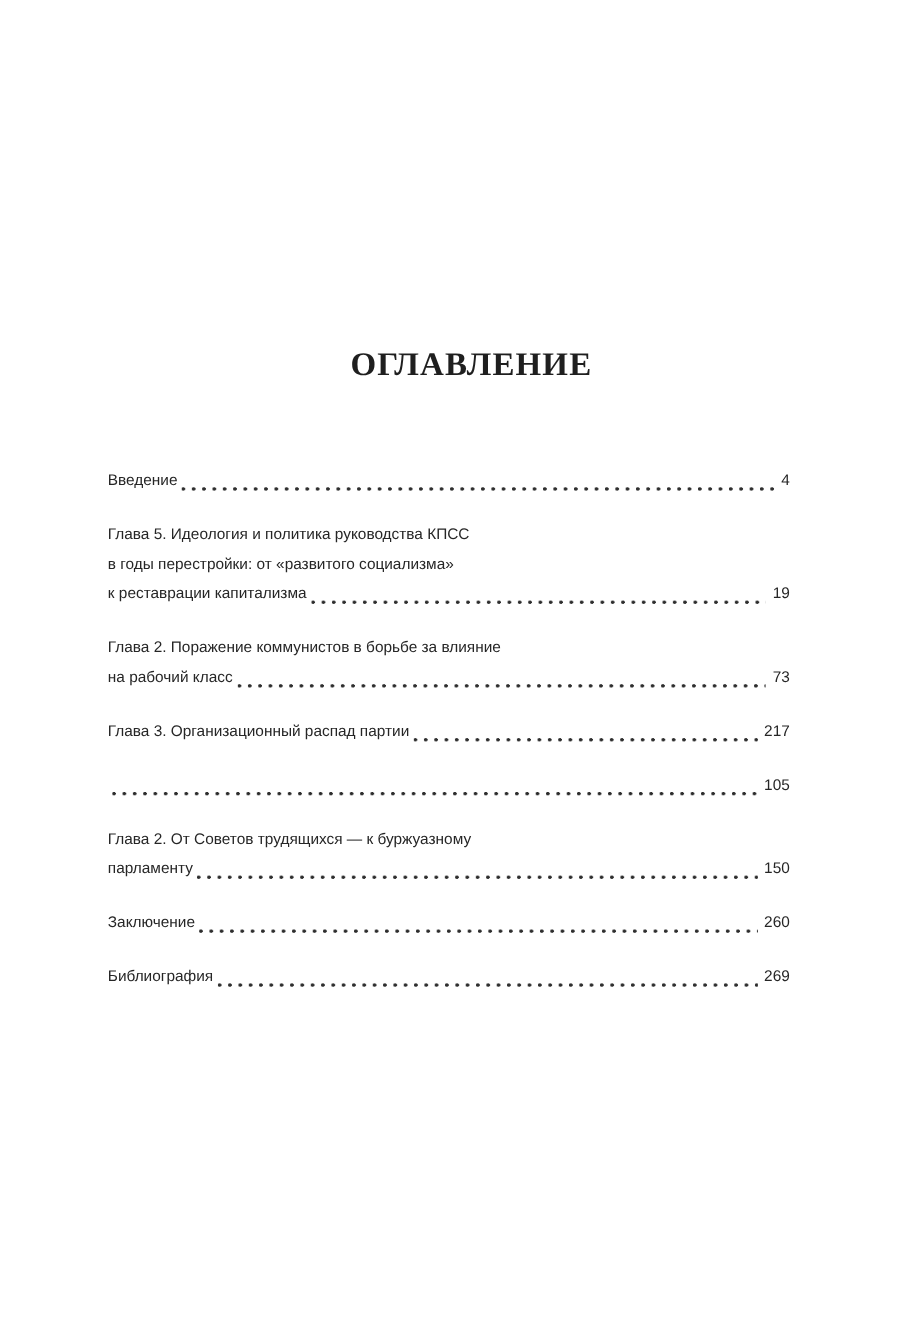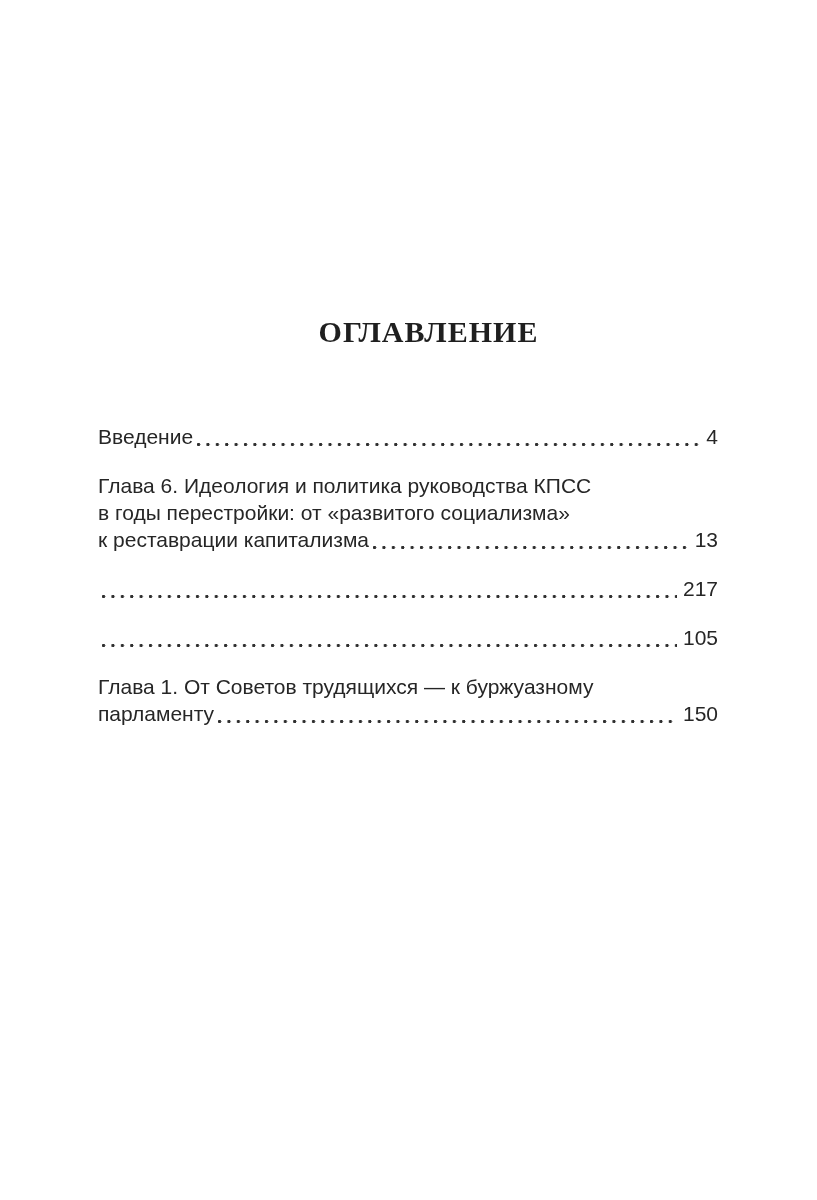--- a/index.html
+++ b/index.html
@@ -28,21 +28,21 @@
     line-height: 31px;
     font-weight: 700;
     letter-spacing: 1px;
     color: #1f1f1f;
   }
   .toc {
     position: absolute;
     left: 98px;
     top: 423px;
     width: 620px;
-    font-size: 21px;
+    font-size: 14px;
     line-height: 27px;
     color: #262626;
   }
   .toc-entry {
     margin: 0 0 22px 0;
   }
   .toc-line {
     white-space: nowrap;
   }
   .toc-lastline {
@@ -77,42 +77,65 @@
   <h1 class="page-title">ОГЛАВЛЕНИЕ</h1>
   <div class="toc" id="toc">
       <div class="toc-entry">
         <div class="toc-lastline">
           <span class="toc-text">Введение</span>
           <span class="dot-leader"></span>
           <span class="page-number">4</span>
         </div>
       </div>
       <div class="toc-entry">
-        <div class="toc-line">Глава 6. Идеология и политика руководства КПСС</div>
+        <div class="toc-line">Глава 5. Идеология и политика руководства КПСС</div>
         <div class="toc-line">в годы перестройки: от «развитого социализма»</div>
         <div class="toc-lastline">
           <span class="toc-text">к реставрации капитализма</span>
           <span class="dot-leader"></span>
-          <span class="page-number">13</span>
+          <span class="page-number">19</span>
+        </div>
+      </div>
+      <div class="toc-entry">
+        <div class="toc-line">Глава 2. Поражение коммунистов в борьбе за влияние</div>
+        <div class="toc-lastline">
+          <span class="toc-text">на рабочий класс</span>
+          <span class="dot-leader"></span>
+          <span class="page-number">73</span>
         </div>
       </div>
       <div class="toc-entry">
         <div class="toc-lastline">
+          <span class="toc-text">Глава 3. Организационный распад партии</span>
           <span class="dot-leader"></span>
           <span class="page-number">217</span>
         </div>
       </div>
       <div class="toc-entry">
         <div class="toc-lastline">
           <span class="dot-leader"></span>
           <span class="page-number">105</span>
         </div>
       </div>
       <div class="toc-entry">
-        <div class="toc-line">Глава 1. От Советов трудящихся — к буржуазному</div>
+        <div class="toc-line">Глава 2. От Советов трудящихся — к буржуазному</div>
         <div class="toc-lastline">
           <span class="toc-text">парламенту</span>
           <span class="dot-leader"></span>
           <span class="page-number">150</span>
         </div>
       </div>
+      <div class="toc-entry">
+        <div class="toc-lastline">
+          <span class="toc-text">Заключение</span>
+          <span class="dot-leader"></span>
+          <span class="page-number">260</span>
+        </div>
+      </div>
+      <div class="toc-entry">
+        <div class="toc-lastline">
+          <span class="toc-text">Библиография</span>
+          <span class="dot-leader"></span>
+          <span class="page-number">269</span>
+        </div>
+      </div>
     </div>
 </div>
 
 </body></html>

